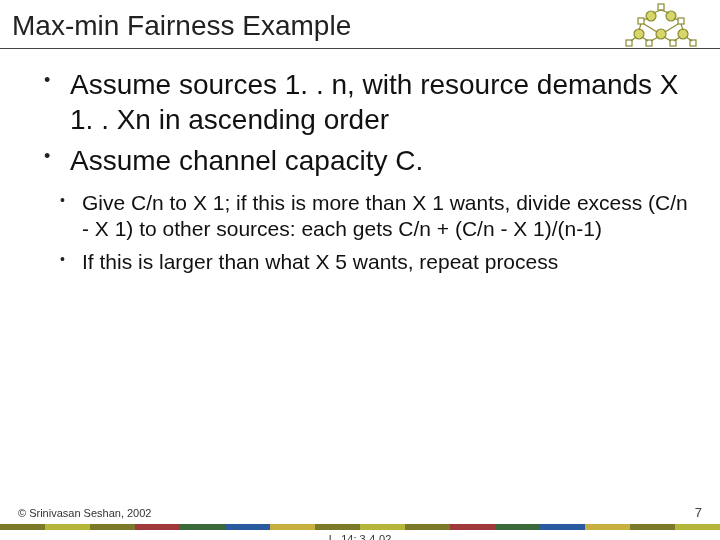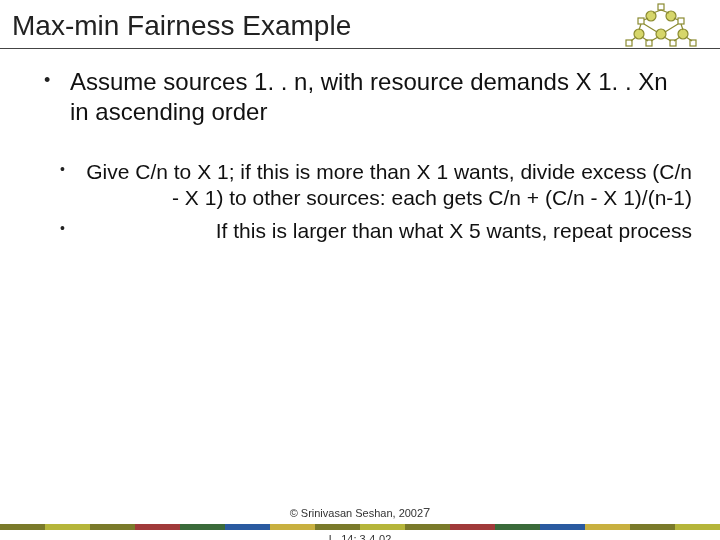--- a/index.html
+++ b/index.html
@@ -4,27 +4,27 @@
 <style>
   * { margin: 0; padding: 0; box-sizing: border-box; }
   html, body { width: 720px; height: 540px; overflow: hidden; background: #fff; font-family: Arial, Helvetica, sans-serif; }
   .slide { width: 720px; height: 540px; position: relative; }
   .title-bar { padding: 10px 12px 6px 12px; border-bottom: 1px solid #444; display: flex; align-items: center; justify-content: space-between; }
   .title { font-size: 28px; color: #222; font-weight: 400; }
   .logo { position: absolute; top: 2px; right: 16px; }
   .logo svg { width: 80px; height: 48px; }
   .content { padding: 18px 28px 0 28px; }
   ul.outer { list-style: none; padding-left: 22px; }
-  ul.outer > li { position: relative; font-size: 24px; color: #111; line-height: 1.25; margin-bottom: 6px; padding-left: 20px; }
+  ul.outer > li { position: relative; font-size: 28px; color: #111; line-height: 1.25; margin-bottom: 6px; padding-left: 20px; }
   ul.outer > li::before { content: "•"; position: absolute; left: -6px; top: 2px; font-size: 18px; color: #222; }
-  ul.inner { list-style: none; padding-left: 36px; margin-top: 32px; text-align: right; }
+  ul.inner { list-style: none; padding-left: 36px; margin-top: 12px; }
   ul.inner > li { position: relative; font-size: 21px; color: #111; line-height: 1.25; margin-bottom: 6px; padding-left: 18px; }
   ul.inner > li::before { content: "•"; position: absolute; left: -4px; top: 2px; font-size: 14px; color: #222; }
   .footer { position: absolute; bottom: 10px; left: 0; width: 100%; }
-  .footer-text { display: flex; justify-content: center; align-items: baseline; padding: 0 18px 4px 18px; font-size: 11px; color: #333; }
+  .footer-text { display: flex; justify-content: space-between; align-items: baseline; padding: 0 18px 4px 18px; font-size: 11px; color: #333; }
   .footer-left { }
   .footer-center { position: absolute; left: 50%; transform: translateX(-50%); margin-top: 28px; }
   .footer-right { font-size: 13px; color: #444; }
   .colorbar { display: flex; width: 100%; height: 6px; }
   .colorbar div { flex: 1; height: 100%; }
 </style>
 </head>
 <body>
 <div class="slide">
 
@@ -61,20 +61,21 @@
       <line x1="40" y1="35" x2="47" y2="39"></line>
       <line x1="56" y1="35" x2="50" y2="39"></line>
       <line x1="62" y1="35" x2="68" y2="39"></line>
     </g>
   </svg>
 </div>
 
 <div class="content">
   <ul class="outer">
     <li>Assume sources 1. . n, with resource demands X 1. . Xn in ascending order</li>
+    <li>Assume channel capacity C.</li>
   </ul>
   <ul class="inner">
     <li>Give C/n to X 1; if this is more than X 1 wants, divide excess (C/n - X 1) to other sources: each gets C/n + (C/n - X 1)/(n-1)</li>
     <li>If this is larger than what X 5 wants, repeat process</li>
   </ul>
 </div>
 
 <div class="footer">
   <div class="footer-text">
     <span class="footer-left">© Srinivasan Seshan, 2002</span>

